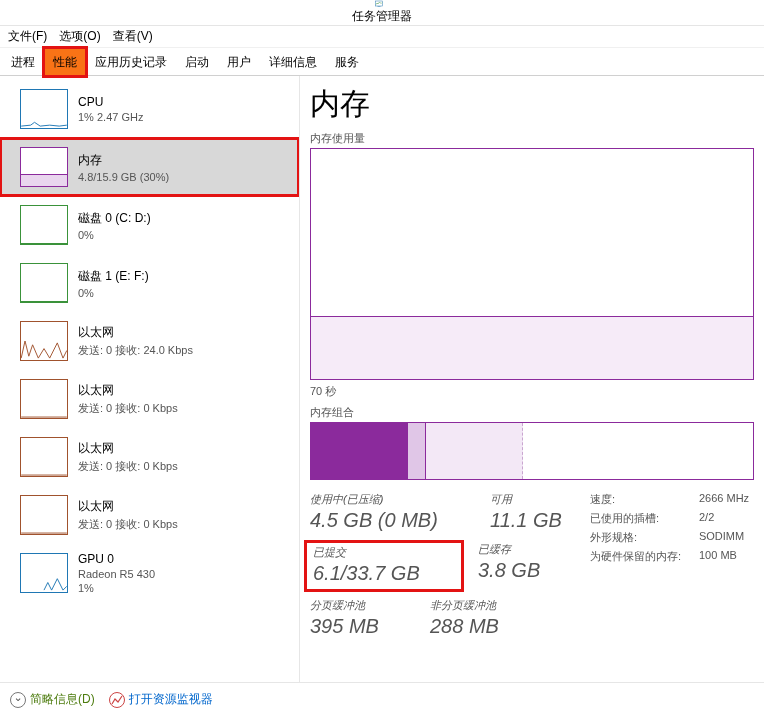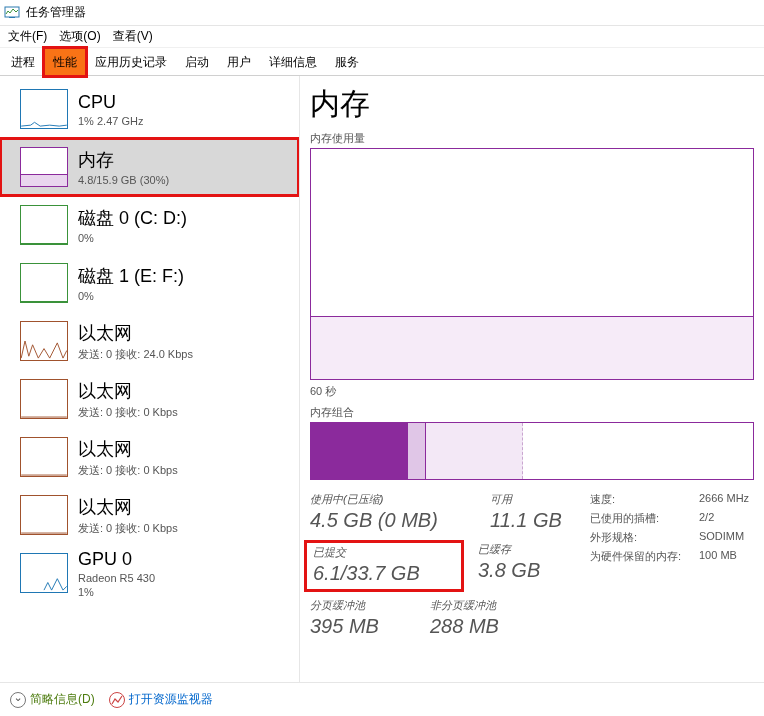--- a/index.html
+++ b/index.html
@@ -13,20 +13,21 @@
     overflow: hidden;
     display: flex;
     flex-direction: column;
   }
   .titlebar {
     height: 26px;
     display: flex;
     align-items: center;
     padding: 0 4px;
     border-bottom: 1px solid #e5e5e5;
+    flex-direction: column;
   }
   .titlebar svg { width: 16px; height: 16px; margin-right: 6px; }
   .titlebar-text { font-size: 12px; }
   .menubar {
     height: 22px;
     display: flex;
     padding: 0 2px;
     font-size: 12px;
     border-bottom: 1px solid #f0f0f0;
   }
@@ -90,21 +91,21 @@
     content: ""; position: absolute; left: 0; right: 0; bottom: 0; height: 11px;
     background: #e9d6ee; border-top: 1px solid #8b2a9c;
   }
   .thumb.cpu { border-color: #1f77b4; }
   .thumb.cpu svg, .thumb.net svg, .thumb.gpu svg { position: absolute; inset: 0; width: 100%; height: 100%; }
   .thumb.disk { border-color: #3a923a; }
   .thumb.disk::after { content:""; position:absolute; left:0; right:0; bottom:0; height:1px; background:#3a923a;}
   .thumb.net { border-color: #a0522d; }
   .thumb.gpu { border-color: #1f77b4; }
   .sidebar-text { display: flex; flex-direction: column; gap: 2px; }
-  .sidebar-title { font-size: 18px; }
+  .sidebar-title { font-size: 12px; }
   .sidebar-sub { font-size: 11px; color: #555; }
   .sidebar-sub2 { font-size: 11px; color: #555; }
 
   .detail {
     flex: 1;
     padding: 8px 10px 8px 10px;
     display: flex;
     flex-direction: column;
     min-height: 0;
   }
@@ -313,21 +314,21 @@
       </div>
     </div>
 
   </div>
 
   <div class="detail">
     <h1>内存</h1>
 
     <div class="label-small">内存使用量</div>
     <div class="main-graph"></div>
-    <div class="label-small">60 秒</div>
+    <div class="label-small">70 秒</div>
 
     <div class="label-small" style="margin-top:4px">内存组合</div>
     <div class="sub-graph">
       <div class="sub-seg used"></div>
       <div class="sub-seg mod"></div>
       <div class="sub-seg standby"></div>
       <div class="sub-seg free"></div>
     </div>
 
     <div class="stats">

